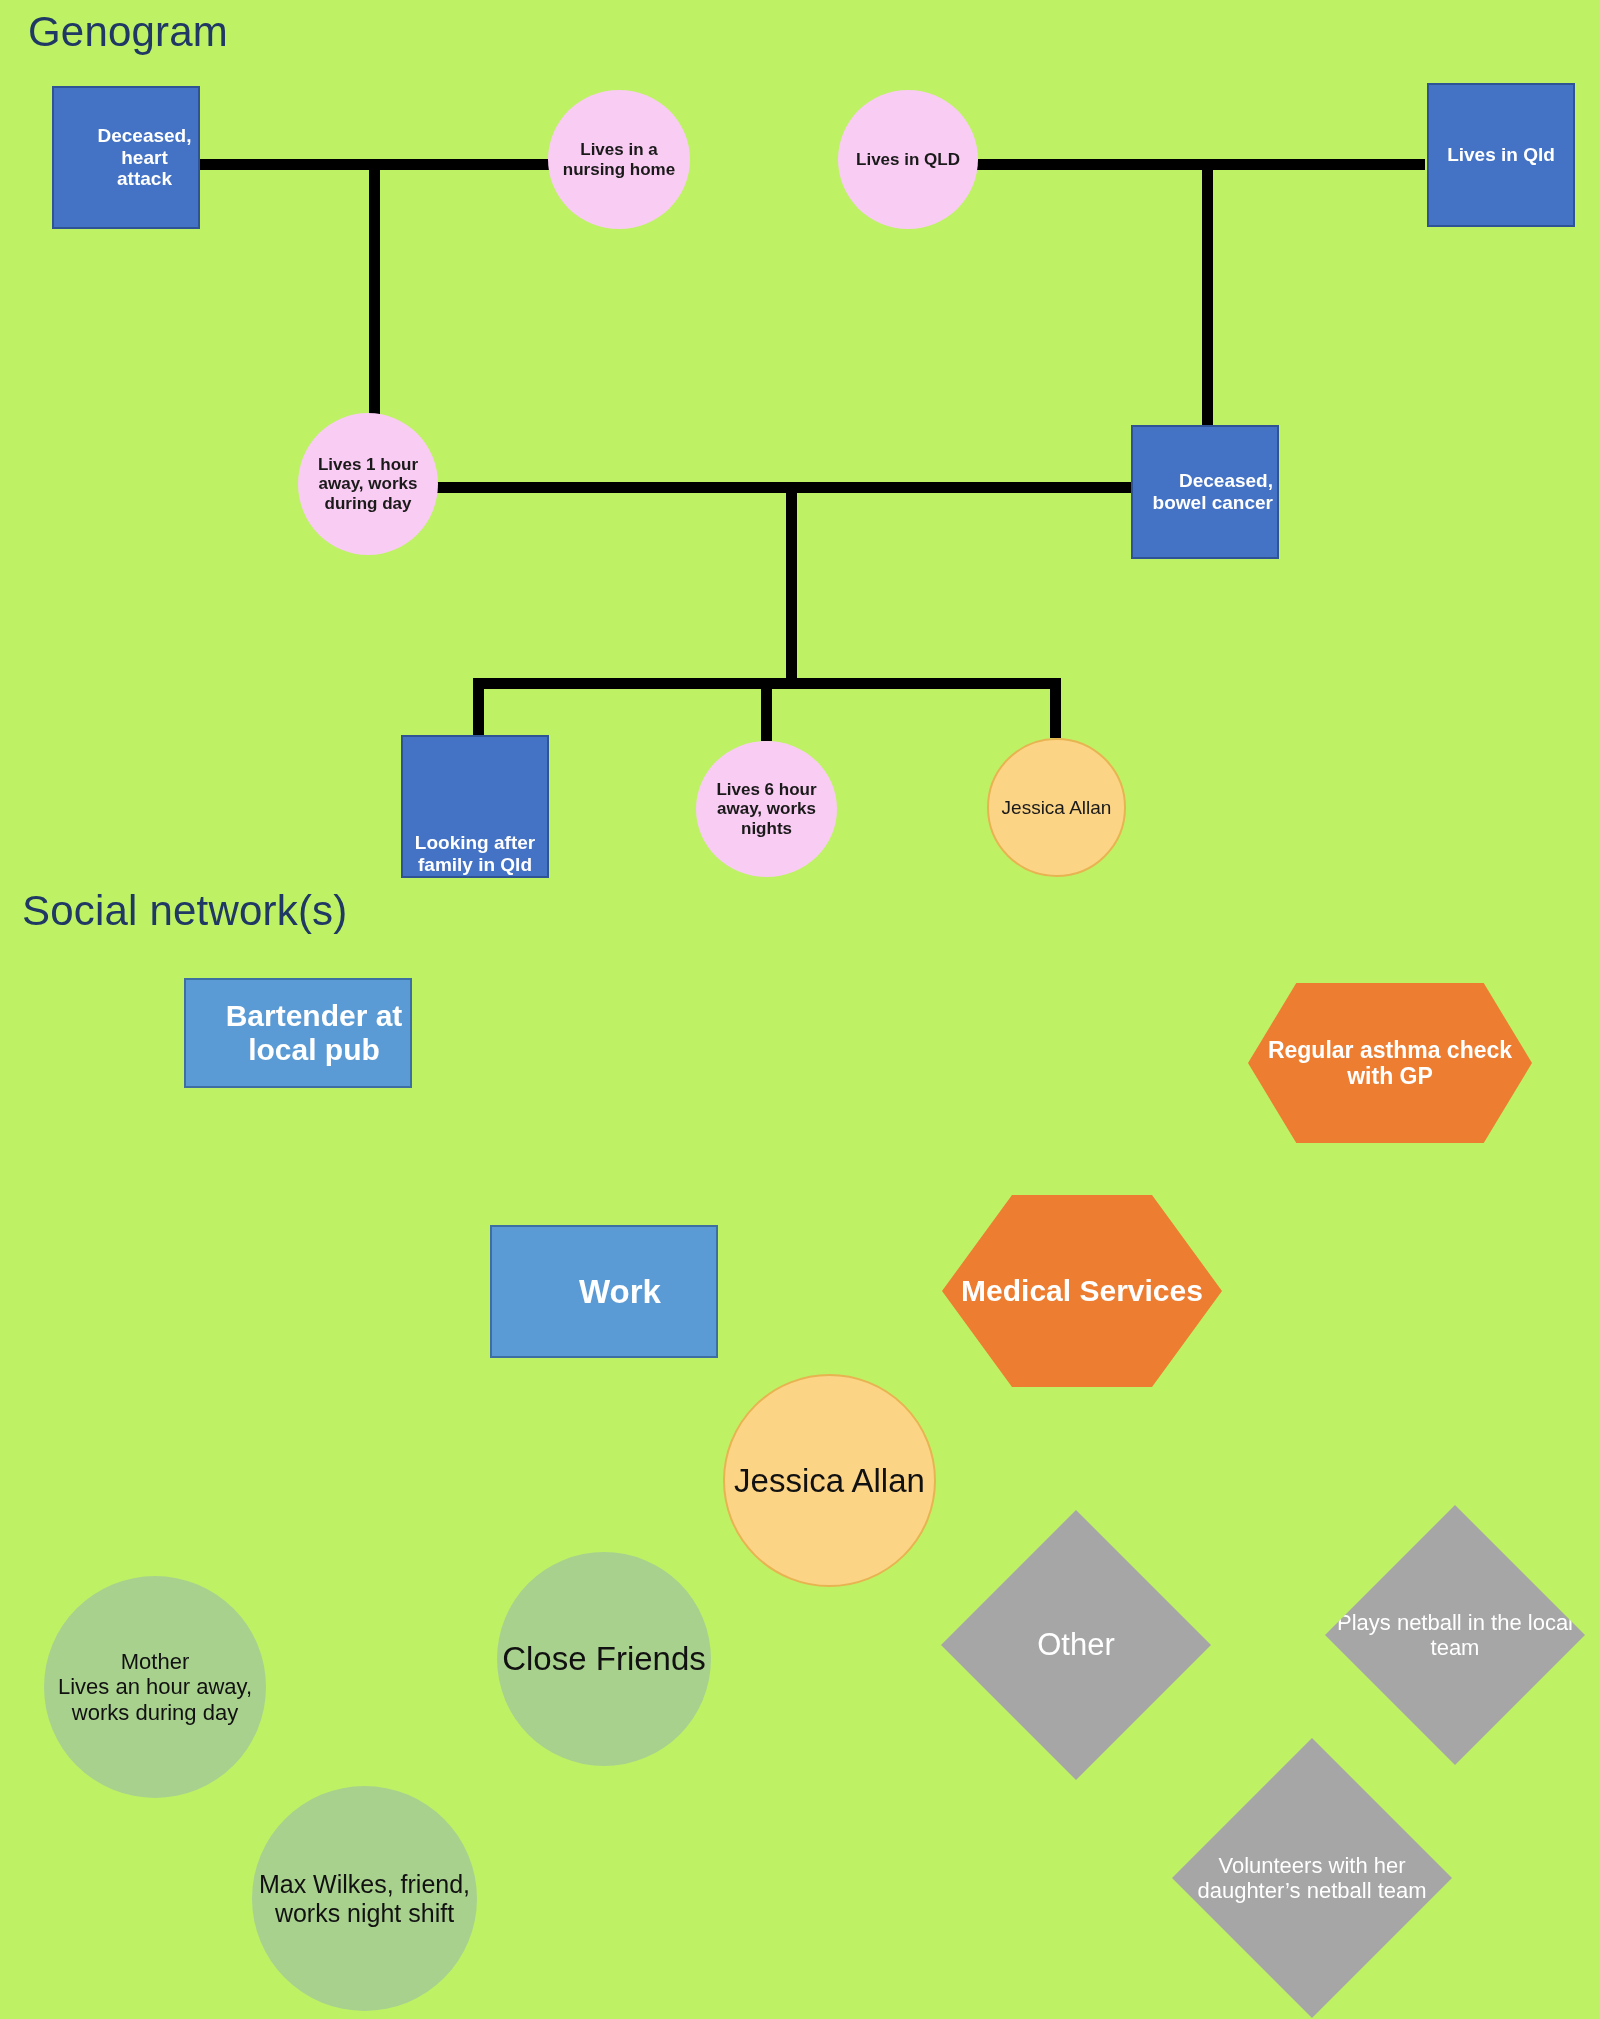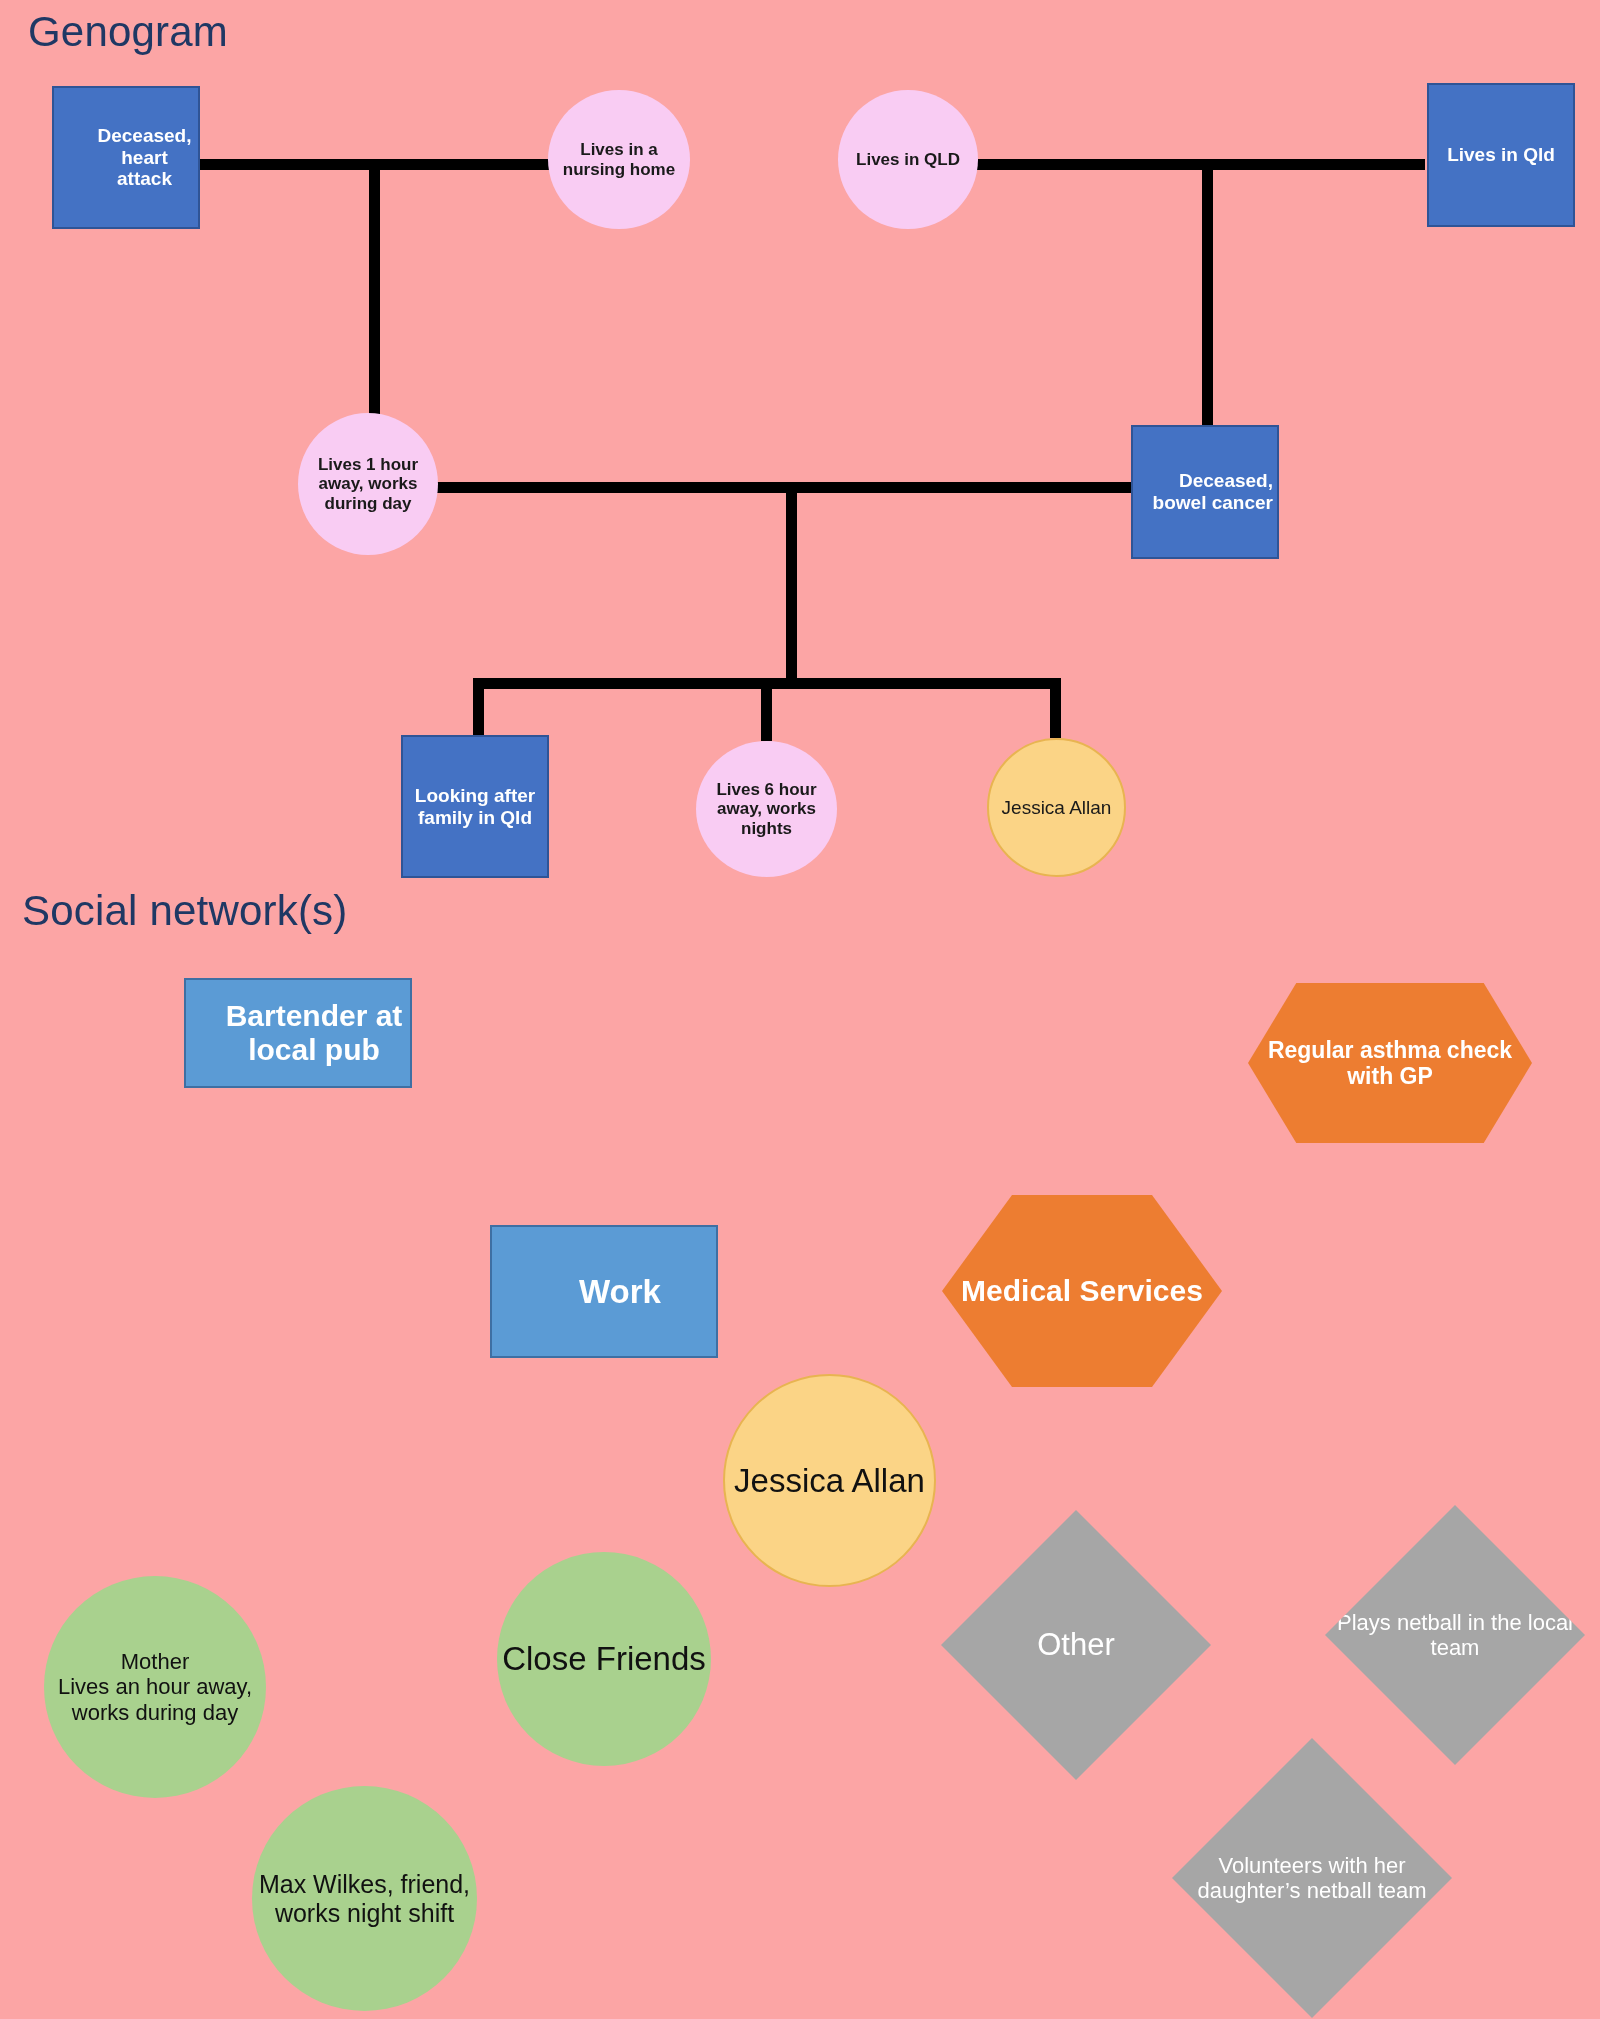--- a/index.html
+++ b/index.html
@@ -7,21 +7,21 @@
     padding: 0;
     background: #ffffff;
   }
   body {
     font-family: "Liberation Sans", sans-serif;
   }
   #canvas {
     position: relative;
     width: 1600px;
     height: 2019px;
-    background: #fca5a5;
+    background: #bef264;
     overflow: hidden;
   }
 
   
   .section-title {
     position: absolute;
     color: #1F3864;
     font-family: "Liberation Sans", sans-serif;
     font-weight: 400;
     letter-spacing: 0.2px;
@@ -145,21 +145,21 @@
   </div>
 
   <div class="shape gen-ellipse" style="left:298px; top:413px; width:140px; height:142px;">
     <span>Lives 1 hour away, works during day</span>
   </div>
 
   <div class="shape gen-rect" style="left:1131px; top:425px; width:148px; height:134px;text-align:right;">
     <span>Deceased, bowel cancer</span>
   </div>
 
-  <div class="shape gen-rect" style="left:401px; top:735px; width:148px; height:143px;">
+  <div class="shape gen-rect" style="left:401px; top:735px; width:148px; height:143px;align-items:flex-end;">
     <span>Looking after family in Qld</span>
   </div>
 
   <div class="shape gen-ellipse" style="left:696px; top:741px; width:141px; height:136px;">
     <span>Lives 6 hour away, works nights</span>
   </div>
 
   <div class="shape gen-ellipse-gold" style="left:987px; top:738px; width:139px; height:139px;">
     <span>Jessica Allan</span>
   </div>

